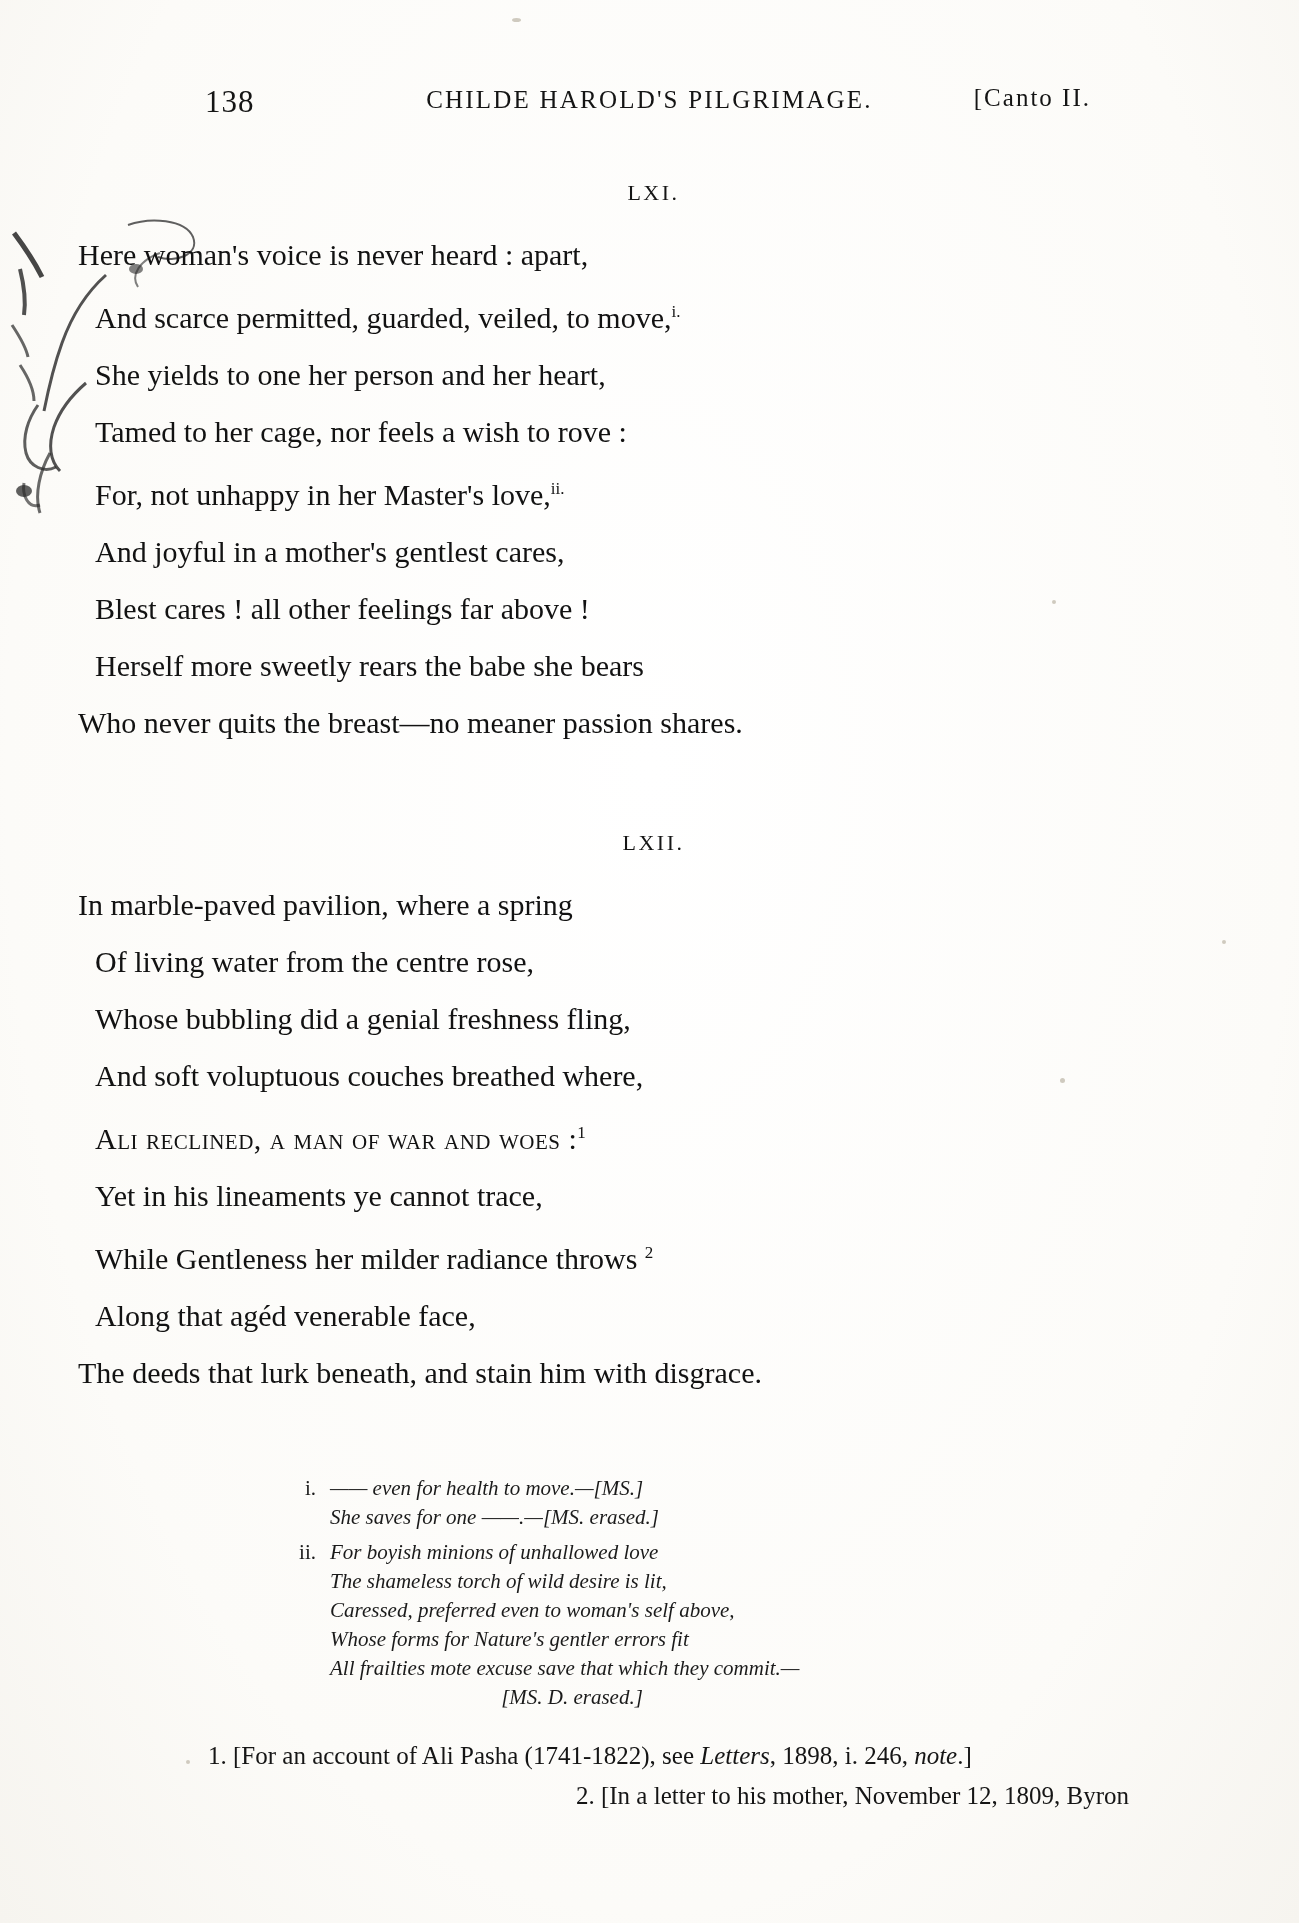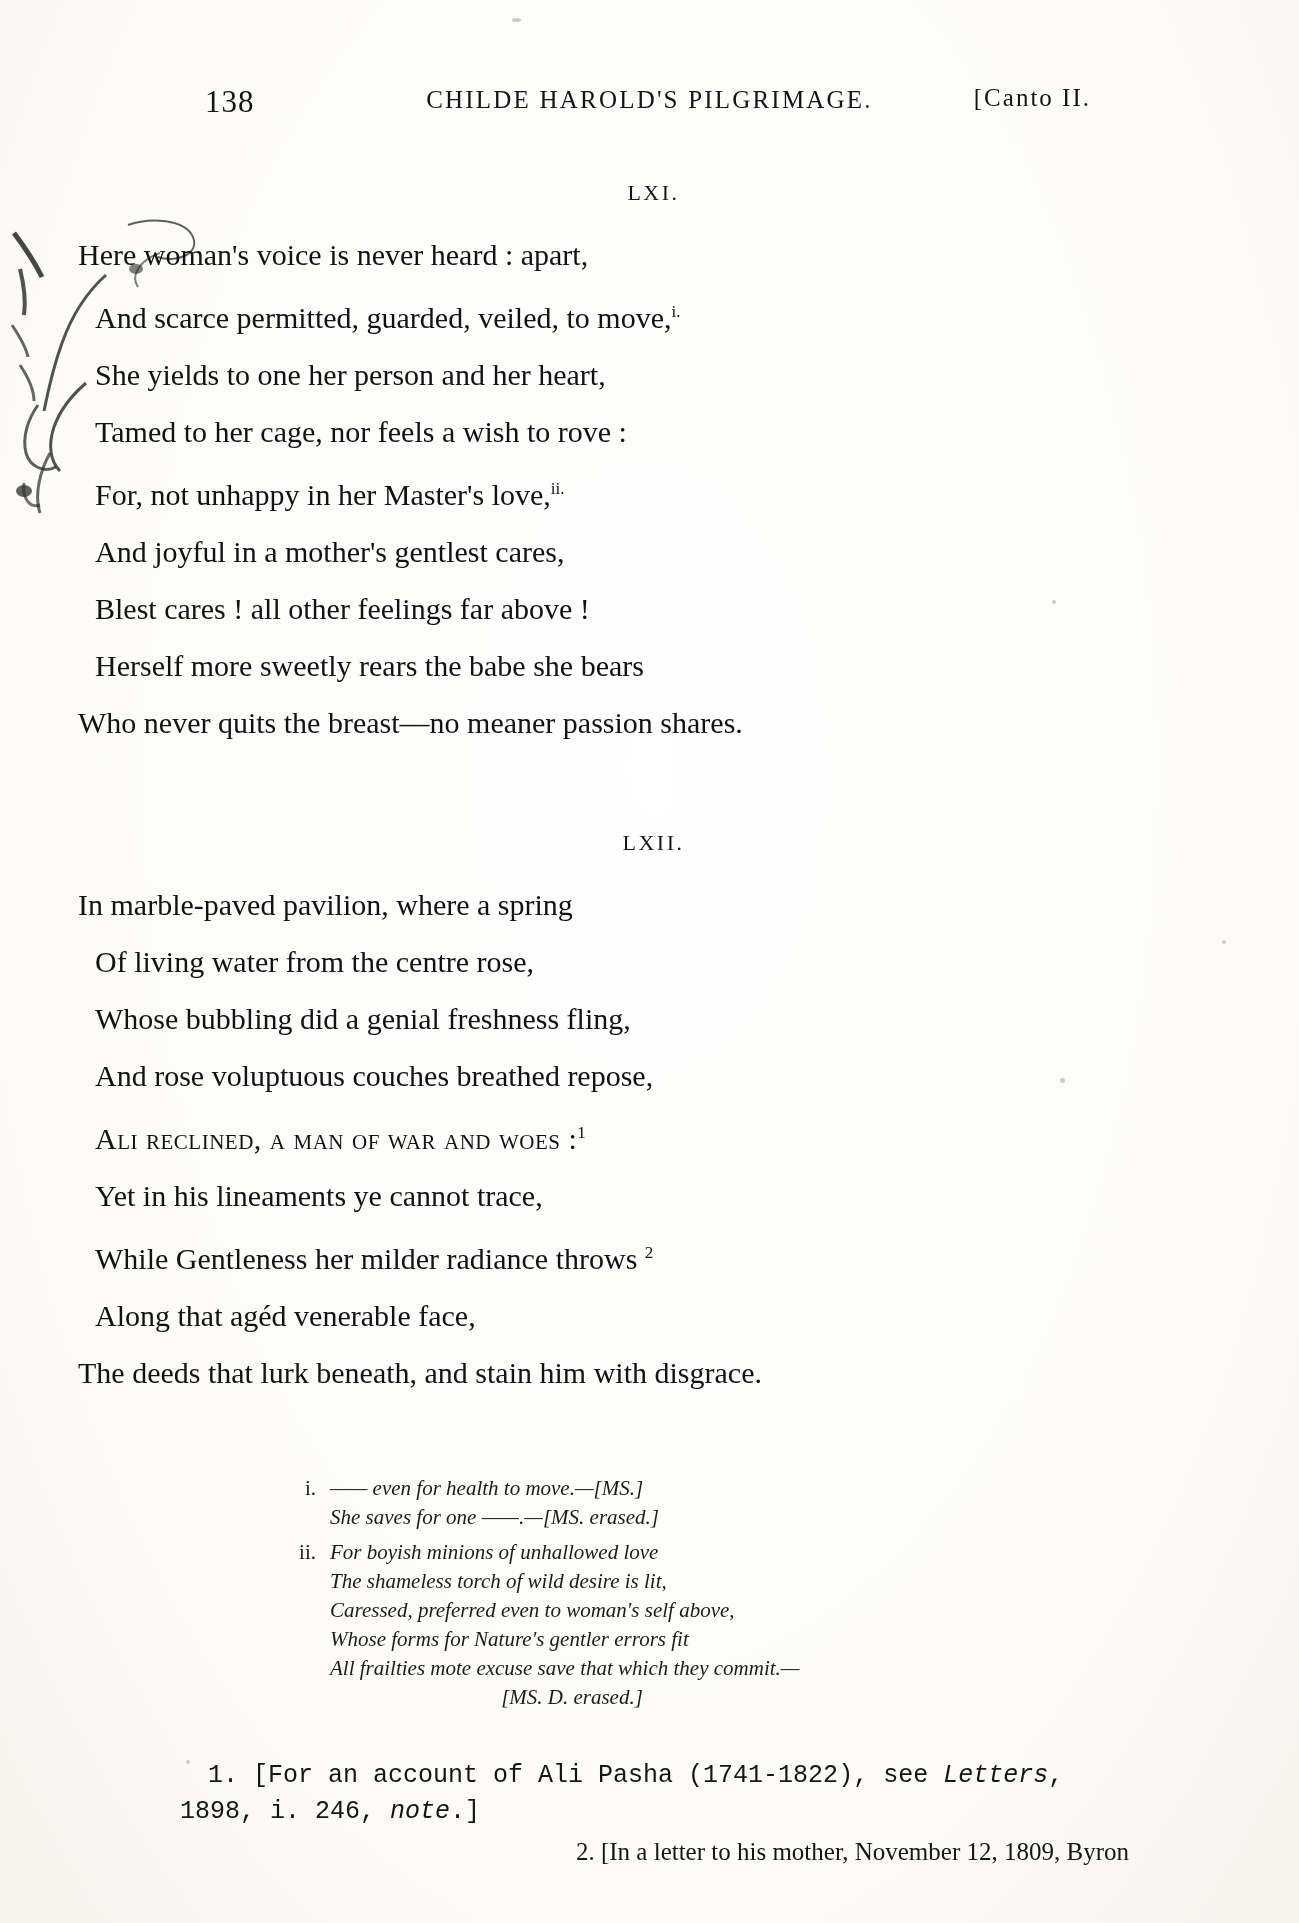--- a/index.html
+++ b/index.html
@@ -212,21 +212,21 @@
 
   <div class="stanza" style="top:830px;">
     <div class="stanza-number">LXII.</div>
 
     <div class="verse-line indent-0"><span>In marble-paved pavilion, where a spring</span></div>
 
     <div class="verse-line indent-1"><span>Of living water from the centre rose,</span></div>
 
     <div class="verse-line indent-1"><span>Whose bubbling did a genial freshness fling,</span></div>
 
-    <div class="verse-line indent-1"><span>And rose voluptuous couches breathed repose,</span></div>
+    <div class="verse-line indent-1"><span>And soft voluptuous couches breathed where,</span></div>
 
     <div class="verse-line indent-1"><span class="smallcaps">Ali reclined, a man of war and woes :</span><span class="sup">1</span></div>
 
     <div class="verse-line indent-1"><span>Yet in his lineaments ye cannot trace,</span></div>
 
     <div class="verse-line indent-1"><span>While Gentleness her milder radiance throws </span><span class="sup">2</span></div>
 
     <div class="verse-line indent-1"><span>Along that agéd venerable face,</span></div>
 
     <div class="verse-line indent-0"><span>The deeds that lurk beneath, and stain him with disgrace.</span></div>
@@ -248,21 +248,21 @@
         <span class="fn-body">For boyish minions of unhallowed love
 The shameless torch of wild desire is lit,
 Caressed, preferred even to woman's self above,
 Whose forms for Nature's gentler errors fit
 All frailties mote excuse save that which they commit.—</span>
       </div>
     </div>
 
     <div class="fn-right">[MS. D. erased.]</div>
 
-    <div class="fn-num" style="margin-top:48px;font-family:Liberation Mono, monospace;">
+    <div class="fn-num" style="margin-top:28px;">
       <span>1.</span>
       <span>[For an account of Ali Pasha (1741-1822), see </span><span class="it">Letters</span><span>, 1898, i. 246, </span><span class="it">note</span><span>.]</span>
     </div>
 
     <div class="fn-num" style="margin-top:4px;text-align:right;">
       <span>2.</span>
       <span>[In a letter to his mother, November 12, 1809, Byron</span>
     </div>
   </div>
 

